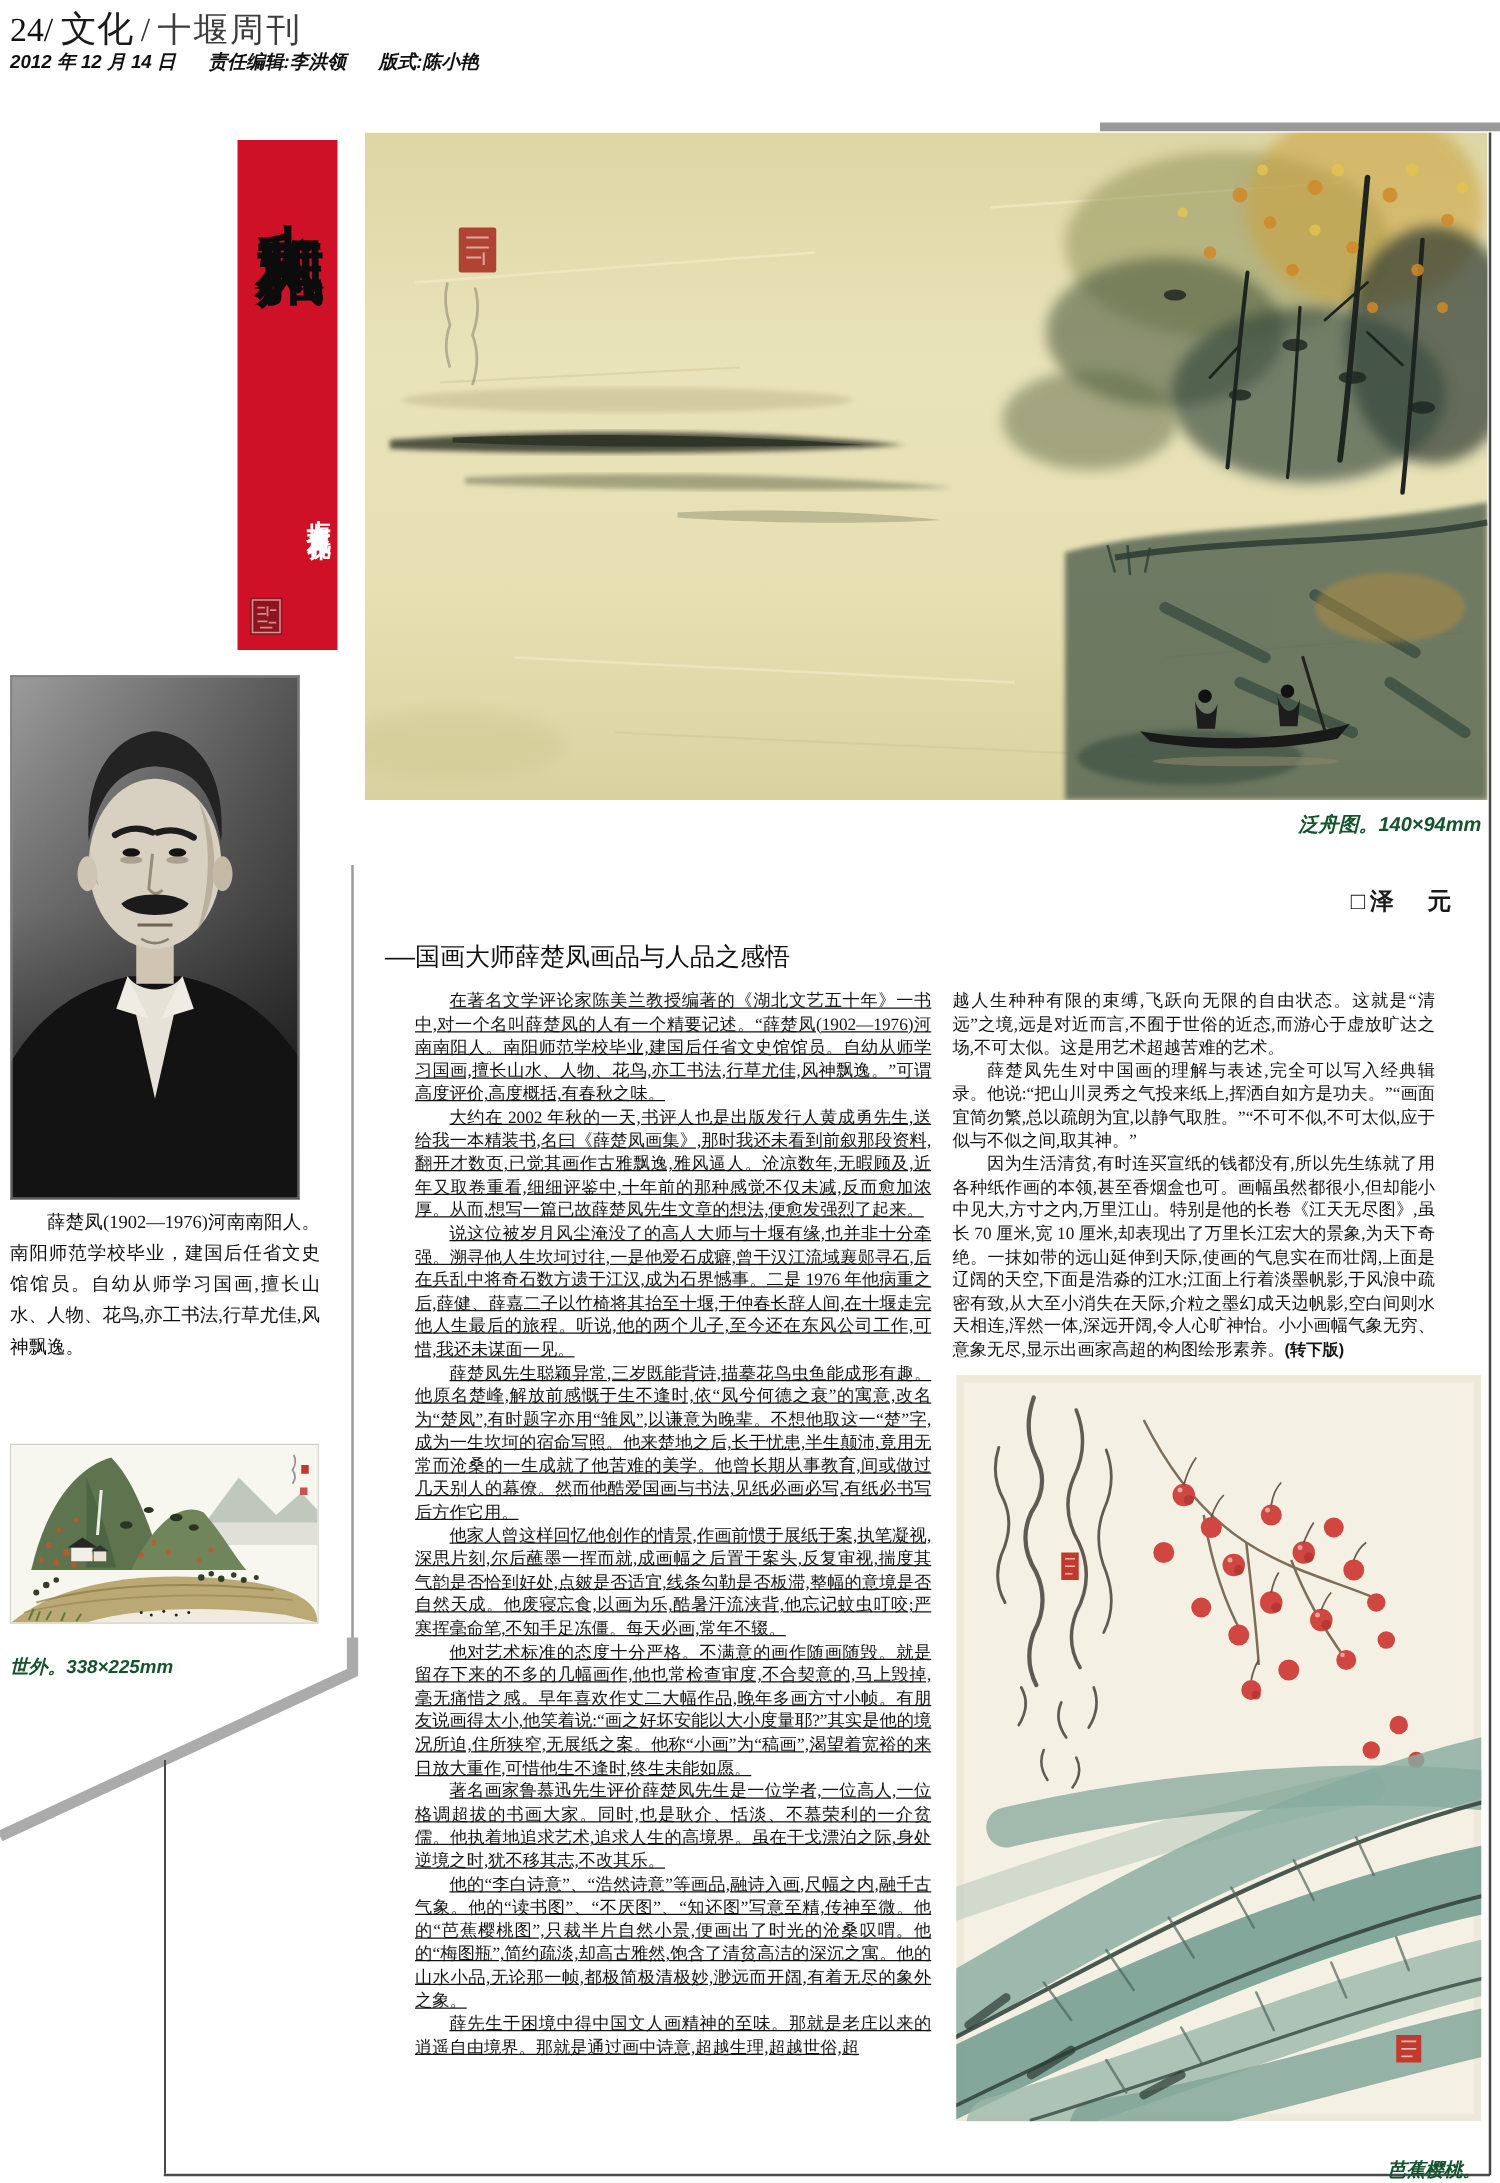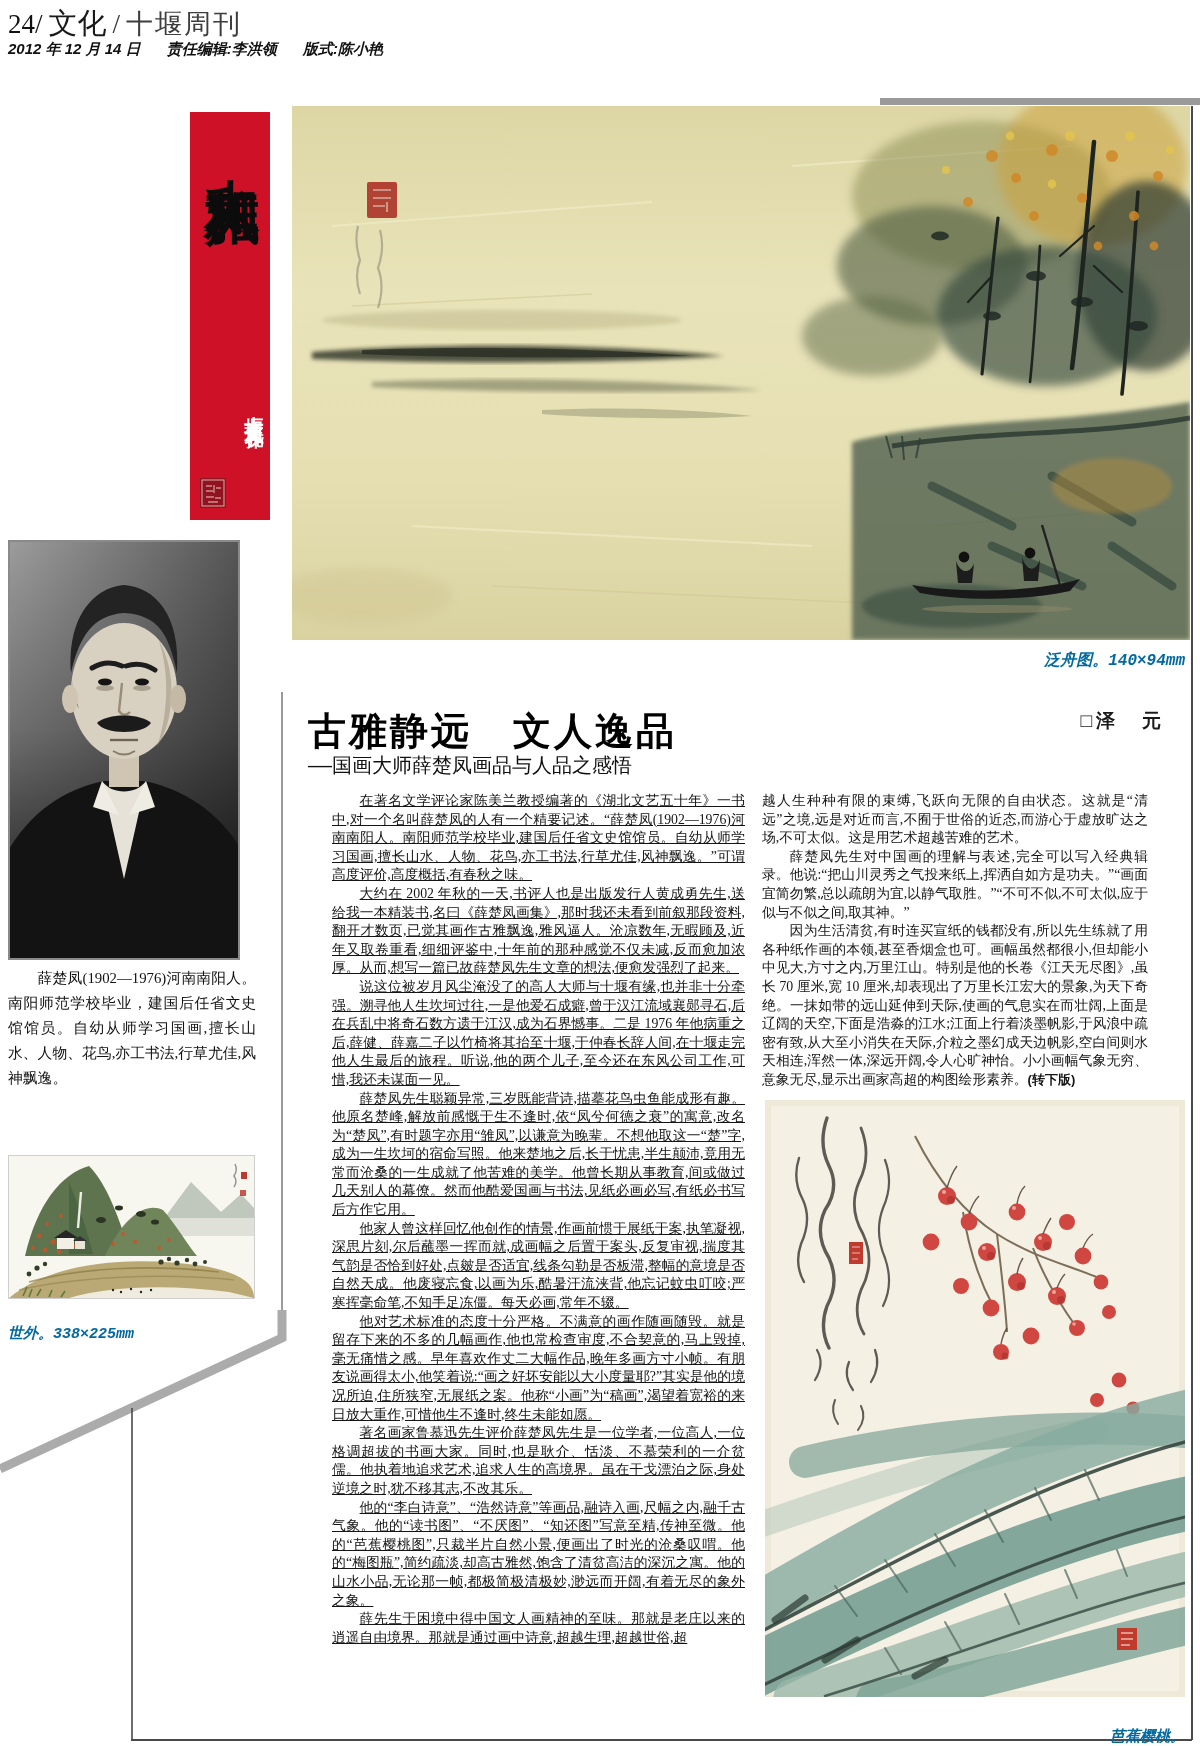--- a/index.html
+++ b/index.html
@@ -29,22 +29,22 @@
   .banner-tag{position:absolute;right:3px;top:288px;writing-mode:vertical-rl;text-orientation:upright;
       color:#fff;font-size:19px;font-weight:700;letter-spacing:3px;
       font-family:"Liberation Sans","DejaVu Sans",sans-serif;}
   .banner-seal{position:absolute;left:10px;bottom:12px;}
 
   
   .photo-frame{left:8px;top:540px;width:230px;height:418px;border:1px solid #8a8a8a;background:#555;}
   .bio{left:8px;top:966px;width:248px;font-size:14.8px;line-height:25px;text-align:justify;
        text-indent:2em;color:#111;}
   .side-painting{left:8px;top:1155px;width:245px;height:142px;border:1px solid #cfcfcf;}
-  .caption{font-family:Liberation Mono, monospace;font-style:italic;font-weight:700;
-           font-size:15px;color:#0369a1;white-space:nowrap;}
+  .caption{font-family:Liberation Sans, sans-serif;font-style:italic;font-weight:700;
+           font-size:15px;color:#14532d;white-space:nowrap;}
   .cap-landscape{left:8px;top:1302px;margin-top:22px;}
 
   
   .main-painting{left:292px;top:106px;width:898px;height:534px;}
   .cap-boat{left:880px;top:650px;width:305px;text-align:right;font-size:16px;}
   .byline{left:900px;top:708px;width:265px;text-align:right;font-size:19px;font-weight:700;
           font-family:"Liberation Sans","DejaVu Sans",sans-serif;letter-spacing:4px;}
   .art-title{left:308px;top:706px;font-size:38px;font-weight:900;letter-spacing:3px;color:#000;
              font-family:"Liberation Serif","DejaVu Serif",serif;white-space:nowrap;}
   .art-subtitle{left:308px;top:752px;font-size:20px;font-weight:500;color:#111;white-space:nowrap;
@@ -332,21 +332,20 @@
       <path d="M81,84 h18 M81,92 h18 M81,100 h12 M95,96 v10"></path>
     </g>
     <g stroke="#8a8570" stroke-width="2.2" opacity="0.55" fill="none">
       <path d="M88,124 q5,18 -2,38 q7,18 0,40"></path>
       <path d="M66,120 q-4,16 2,34 q-6,16 0,34"></path>
     </g>
   </svg>
   <div class="abs caption cap-boat">泛舟图。140×94mm</div>
 
   <div class="abs byline">□泽　元</div>
-  <div class="abs art-title">古雅静远　文人逸品</div>
   <div class="abs art-subtitle">——国画大师薛楚凤画品与人品之感悟</div>
 
   <div class="abs col col-left">
     <p>在著名文学评论家陈美兰教授编著的《湖北文艺五十年》一书中,对一个名叫薛楚凤的人有一个精要记述。“薛楚凤(1902—1976)河南南阳人。南阳师范学校毕业,建国后任省文史馆馆员。自幼从师学习国画,擅长山水、人物、花鸟,亦工书法,行草尤佳,风神飘逸。”可谓高度评价,高度概括,有春秋之味。</p>
     <p>大约在 2002 年秋的一天,书评人也是出版发行人黄成勇先生,送给我一本精装书,名曰《薛楚凤画集》,那时我还未看到前叙那段资料,翻开才数页,已觉其画作古雅飘逸,雅风逼人。沧凉数年,无暇顾及,近年又取卷重看,细细评鉴中,十年前的那种感觉不仅未减,反而愈加浓厚。从而,想写一篇已故薛楚凤先生文章的想法,便愈发强烈了起来。</p>
     <p>说这位被岁月风尘淹没了的高人大师与十堰有缘,也并非十分牵强。溯寻他人生坎坷过往,一是他爱石成癖,曾于汉江流域襄郧寻石,后在兵乱中将奇石数方遗于江汉,成为石界憾事。二是 1976 年他病重之后,薛健、薛嘉二子以竹椅将其抬至十堰,于仲春长辞人间,在十堰走完他人生最后的旅程。听说,他的两个儿子,至今还在东风公司工作,可惜,我还未谋面一见。</p>
     <p>薛楚凤先生聪颖异常,三岁既能背诗,描摹花鸟虫鱼能成形有趣。他原名楚峰,解放前感慨于生不逢时,依“凤兮何德之衰”的寓意,改名为“楚凤”,有时题字亦用“雏凤”,以谦意为晚辈。不想他取这一“楚”字,成为一生坎坷的宿命写照。他来楚地之后,长于忧患,半生颠沛,竟用无常而沧桑的一生成就了他苦难的美学。他曾长期从事教育,间或做过几天别人的幕僚。然而他酷爱国画与书法,见纸必画必写,有纸必书写后方作它用。</p>
     <p>他家人曾这样回忆他创作的情景,作画前惯于展纸于案,执笔凝视,深思片刻,尔后蘸墨一挥而就,成画幅之后置于案头,反复审视,揣度其气韵是否恰到好处,点皴是否适宜,线条勾勒是否板滞,整幅的意境是否自然天成。他废寝忘食,以画为乐,酷暑汗流浃背,他忘记蚊虫叮咬;严寒挥毫命笔,不知手足冻僵。每天必画,常年不辍。</p>
     <p>他对艺术标准的态度十分严格。不满意的画作随画随毁。就是留存下来的不多的几幅画作,他也常检查审度,不合契意的,马上毁掉,毫无痛惜之感。早年喜欢作丈二大幅作品,晚年多画方寸小帧。有朋友说画得太小,他笑着说:“画之好坏安能以大小度量耶?”其实是他的境况所迫,住所狭窄,无展纸之案。他称“小画”为“稿画”,渴望着宽裕的来日放大重作,可惜他生不逢时,终生未能如愿。</p>
     <p>著名画家鲁慕迅先生评价薛楚凤先生是一位学者,一位高人,一位格调超拔的书画大家。同时,也是耿介、恬淡、不慕荣利的一介贫儒。他执着地追求艺术,追求人生的高境界。虽在干戈漂泊之际,身处逆境之时,犹不移其志,不改其乐。</p>

